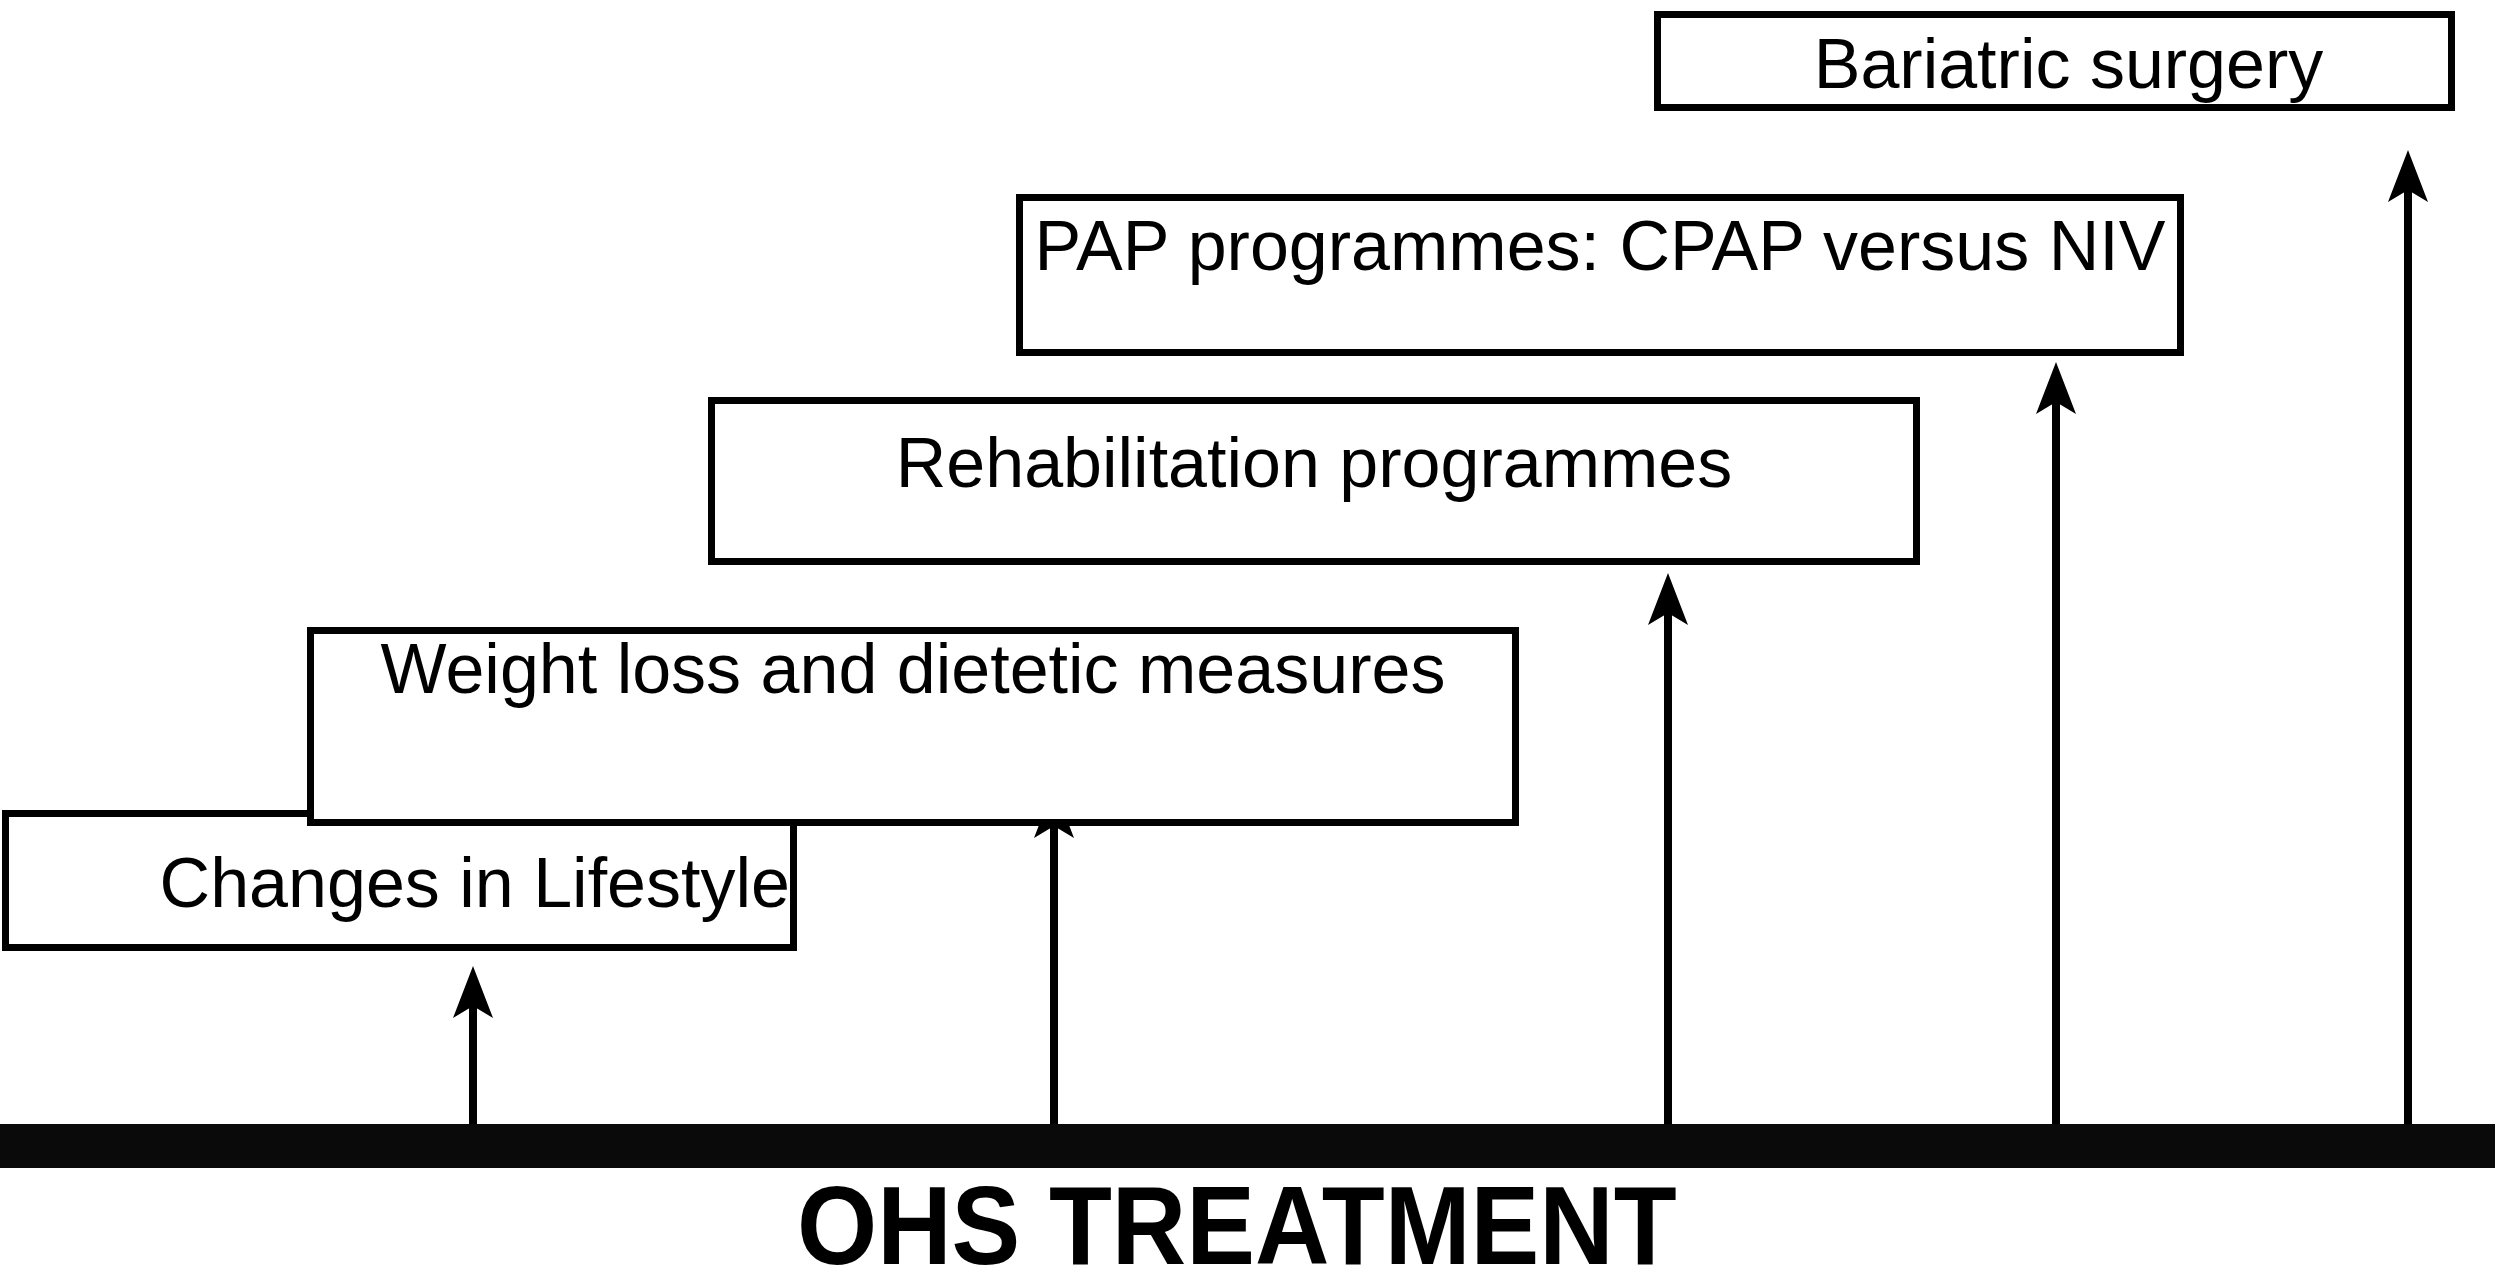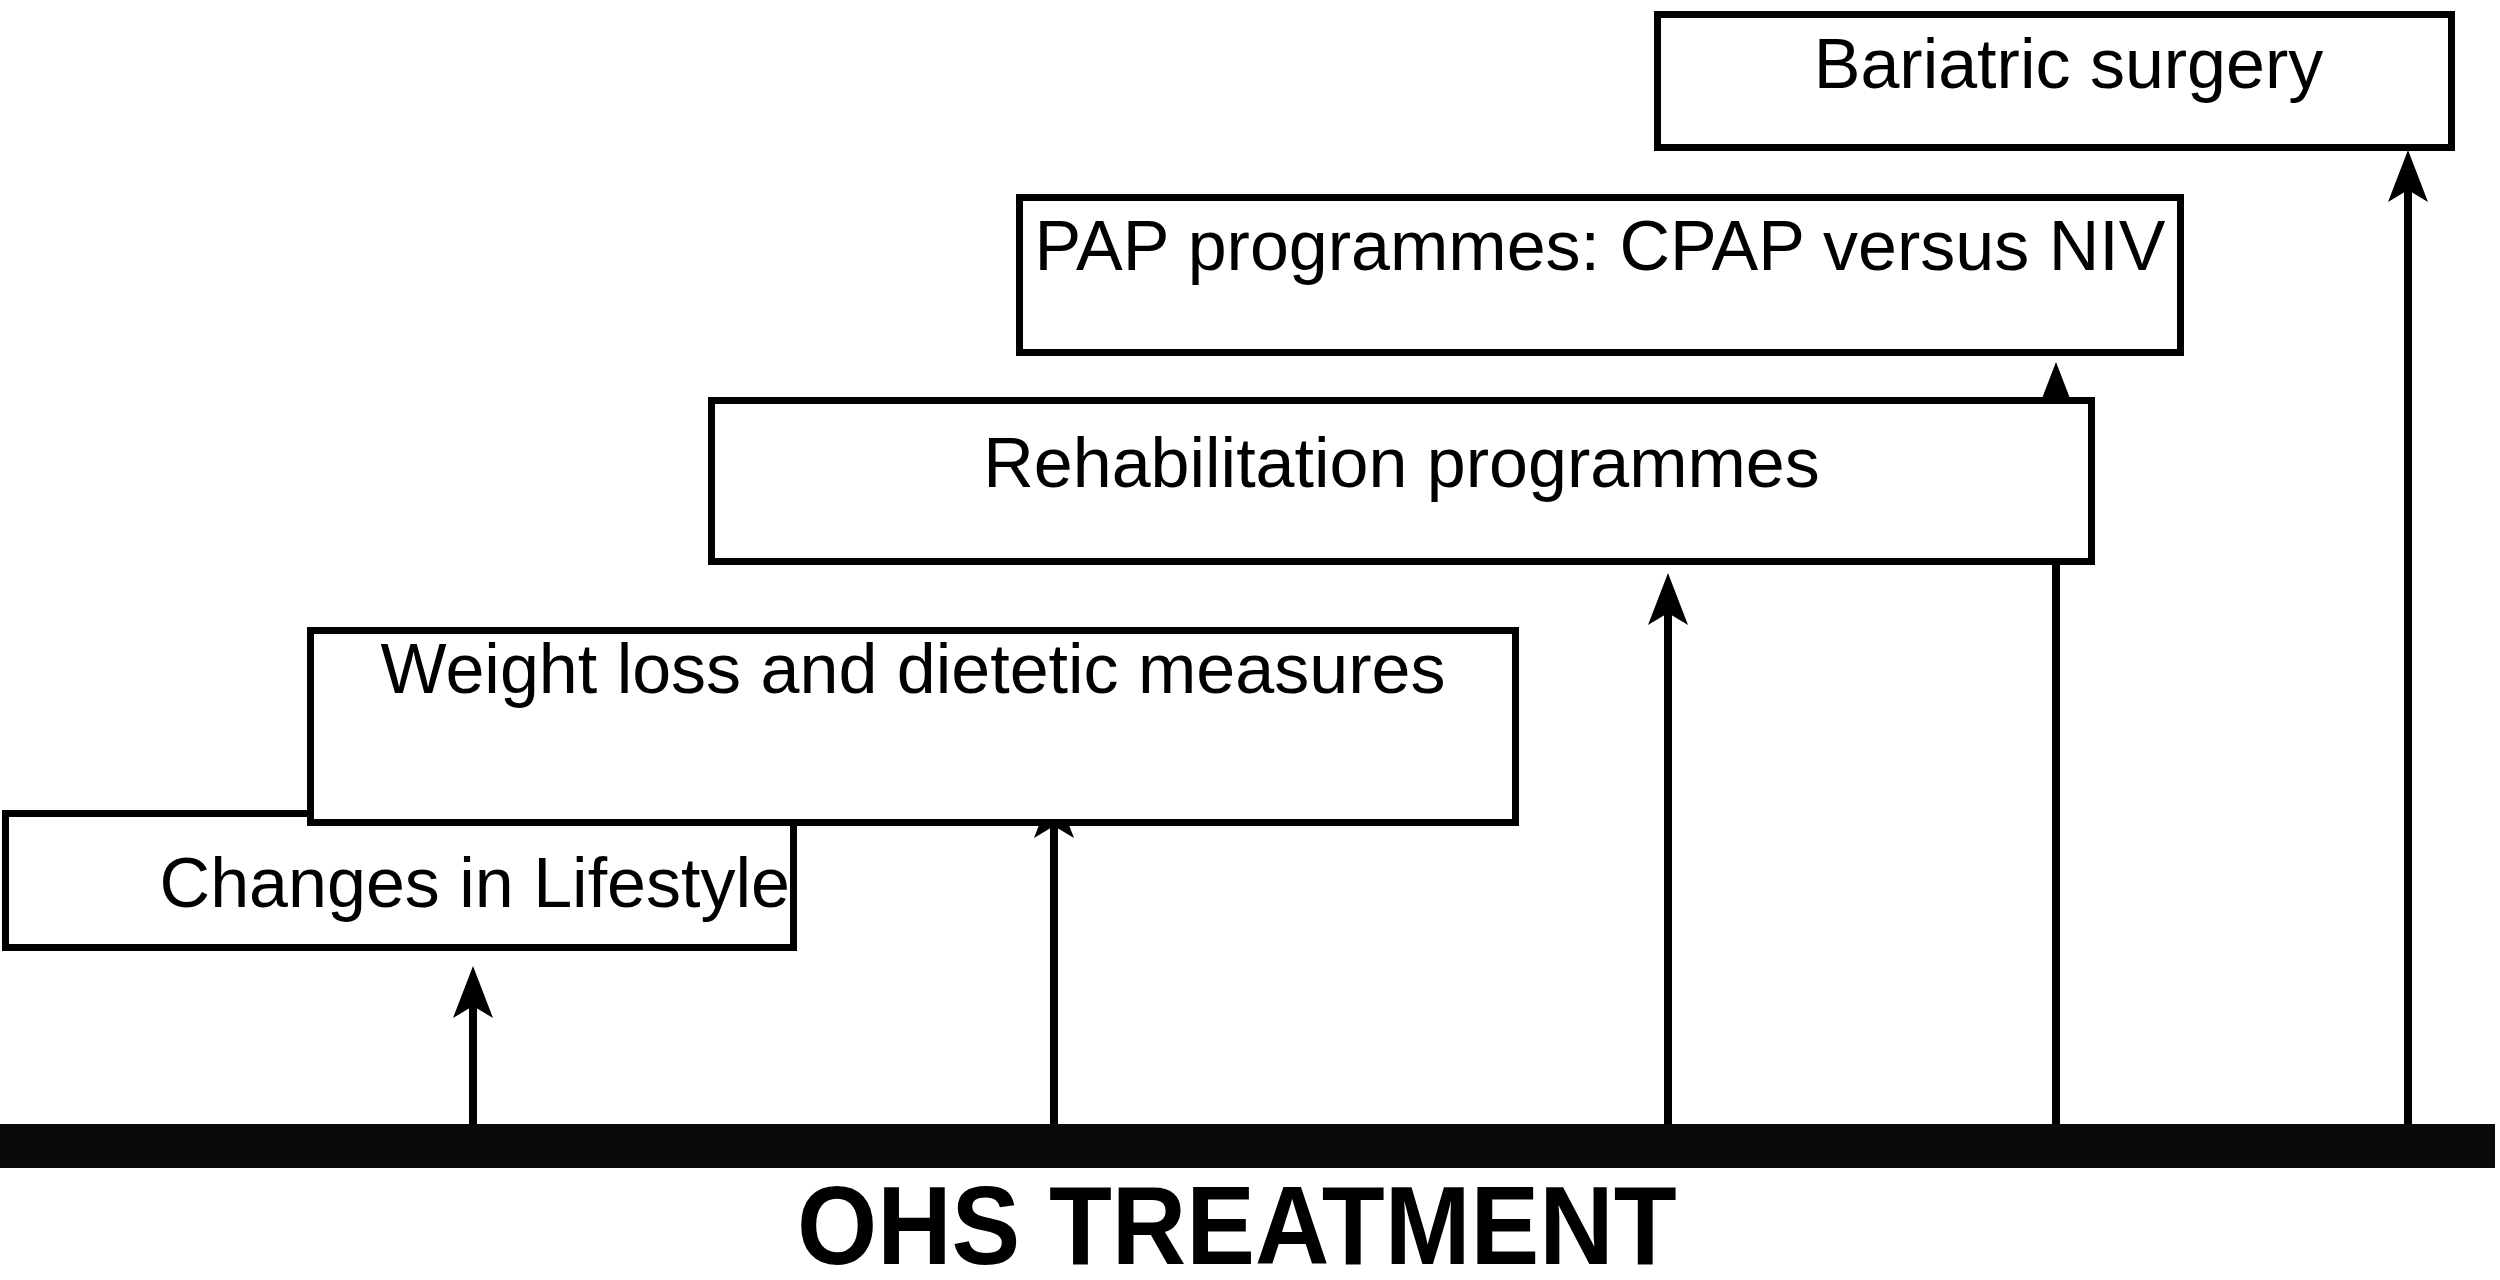--- a/index.html
+++ b/index.html
@@ -25,23 +25,23 @@
     justify-content: center;
     align-items: flex-start;
     font-size: 70px;
     line-height: 1;
     letter-spacing: 0px;
     white-space: nowrap;
     z-index: 2;
   }
   .box-changes   { left: 2px;    top: 810px; width: 795px;  height: 141px; padding-top: 31px; justify-content: flex-end; }
   .box-weight    { left: 307px;  top: 627px; width: 1212px; height: 199px; }
-  .box-rehab     { left: 708px;  top: 397px; width: 1387px; height: 168px; padding-top: 24px; }
+  .box-rehab     { left: 708px;  top: 397px; width: 1212px; height: 168px; padding-top: 24px; }
   .box-pap       { left: 1016px; top: 194px; width: 1168px; height: 162px; padding-top: 10px; }
-  .box-bariatric { left: 1654px; top: 11px;  width: 801px;  height: 140px; padding-top: 11px; padding-left: 28px; }
+  .box-bariatric { left: 1654px; top: 11px;  width: 801px;  height: 100px; padding-top: 11px; padding-left: 28px; }
 
   .arrows-layer {
     position: absolute;
     left: 0;
     top: 0;
     width: 2500px;
     height: 1280px;
     z-index: 1;
   }
   .baseline {

